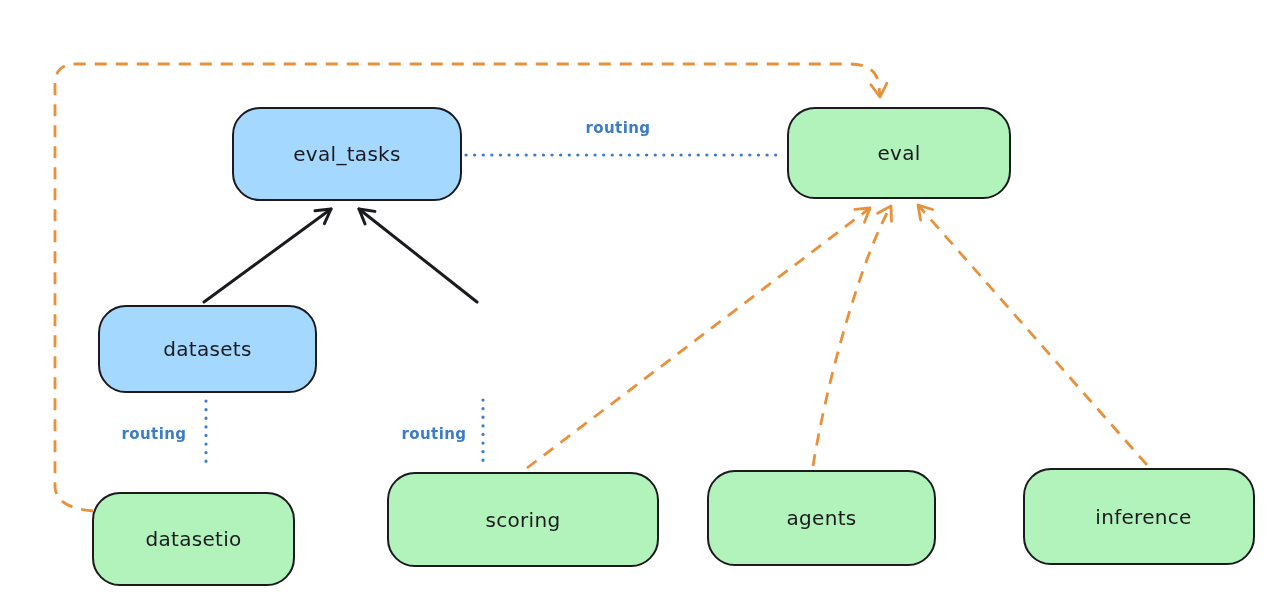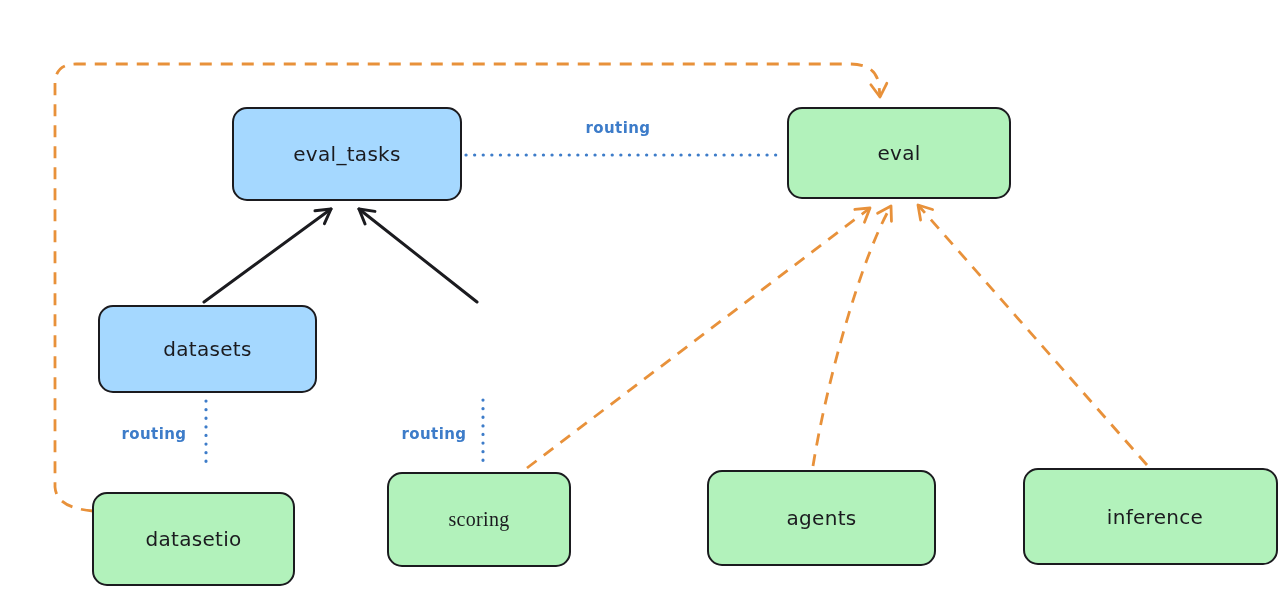--- a/index.html
+++ b/index.html
@@ -11,21 +11,21 @@
     overflow: hidden;
     font-family: "DejaVu Sans", sans-serif;
   }
   svg.wires { position: absolute; left: 0; top: 0; }
   .node {
     position: absolute;
     display: flex;
     align-items: center;
     justify-content: center;
     border: 2.5px solid var(--stroke, #1b1b1f);
-    border-radius: 15px;
+    border-radius: 28px;
     font-size: 20px;
     color: var(--stroke, #1b1b1f);
     letter-spacing: 0.3px;
     box-sizing: border-box;
     background: #fff;
   }
   .node.blue  { background: var(--blue-fill,  #a5d8ff); }
   .node.green { background: var(--green-fill, #b2f2bb); }
   .edge-label {
     position: absolute;
@@ -86,29 +86,29 @@
 
   <div class="node blue" style="left:98px;   top:305px; width:219px; height:88px;">
     <span>datasets</span>
   </div>
 
 
   <div class="node green" style="left:92px;   top:473px; width:203px; height:94px;margin-top:19px;">
     <span>datasetio</span>
   </div>
 
-  <div class="node green" style="left:387px;  top:472px; width:184px; height:95px;font-family:Liberation Serif, serif;">
+  <div class="node green" style="left:387px;  top:472px; width:272px; height:95px;">
     <span>scoring</span>
   </div>
 
   <div class="node green" style="left:707px;  top:470px; width:229px; height:96px;">
     <span>agents</span>
   </div>
 
-  <div class="node green" style="left:1023px; top:468px; width:255px; height:97px;padding-left:9px;">
+  <div class="node green" style="left:1023px; top:468px; width:232px; height:97px;padding-left:9px;">
     <span>inference</span>
   </div>
 
   <div class="edge-label" style="left:572px; top:119px; width:92px;">routing</div>
 
   <div class="edge-label" style="left:112px; top:425px; width:84px;">routing</div>
 
   <div class="edge-label" style="left:392px; top:425px; width:84px;">routing</div>
 
 </div>

